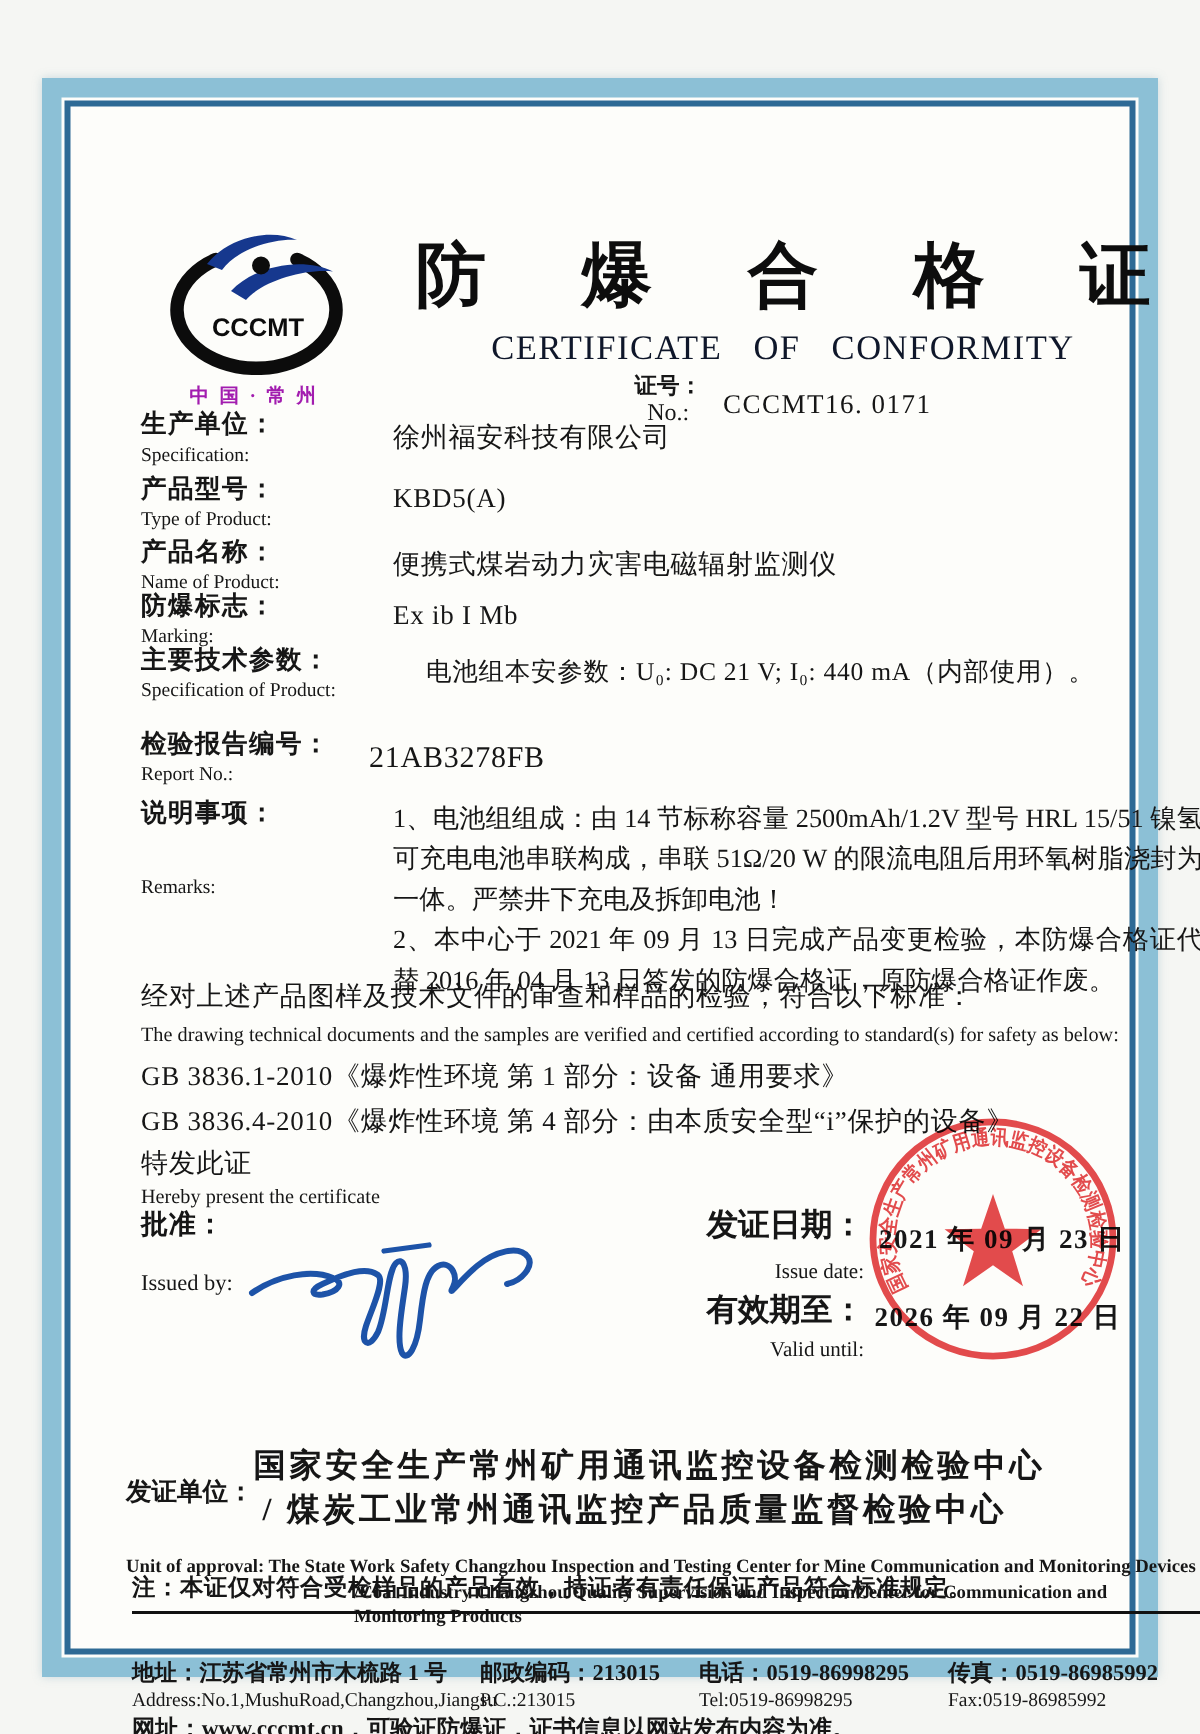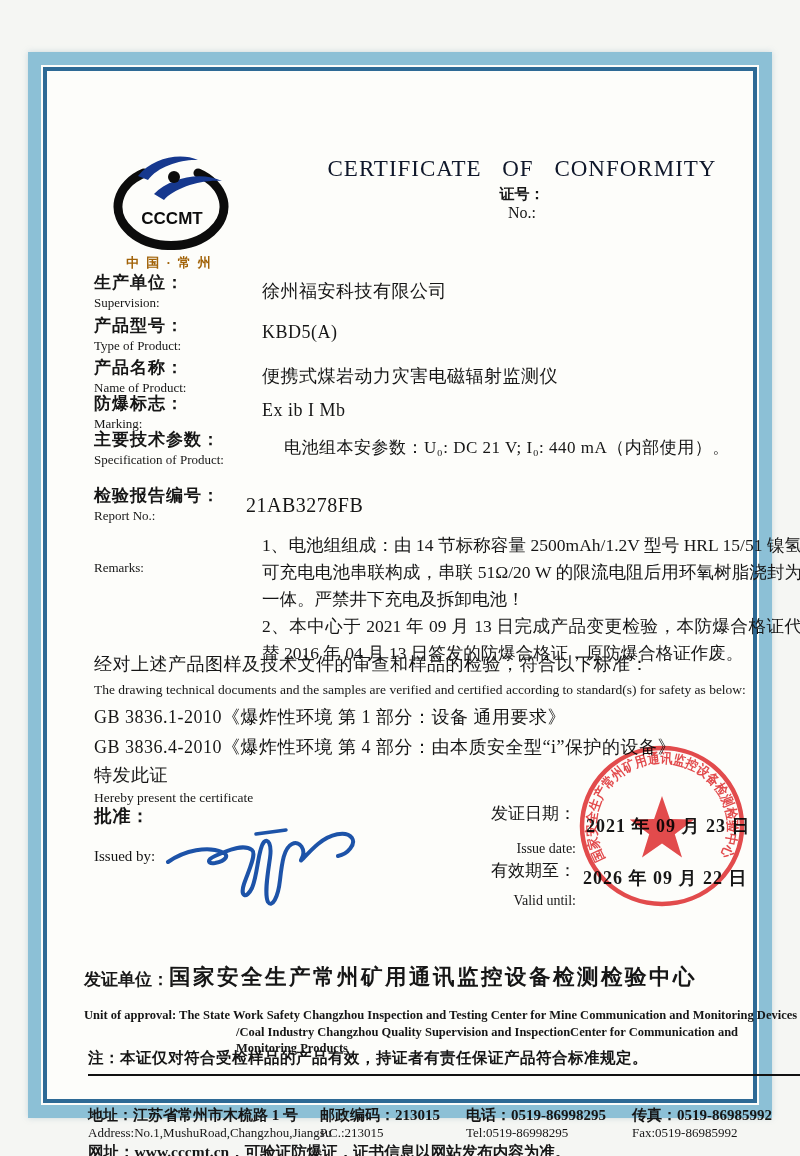--- a/index.html
+++ b/index.html
@@ -19,42 +19,42 @@
   }
   .frame-inner{
     position:absolute; inset:0; border:4px solid #2e6a95; margin:2px;
     background:#fdfdfa;
   }
   .content{
     position:absolute; left:47px; top:71px; width:706px; height:1028px;
   }
   
   .logo-box{ position:absolute; left:8px; top:8px; width:140px; height:118px; text-align:center; }
-  .logo-region{ font-size:13px; font-weight:bold; letter-spacing:7px; margin-top:0px; color:#a16207; }
+  .logo-region{ font-size:13px; font-weight:bold; letter-spacing:7px; margin-top:0px; color:#a21caf; }
   .title-block{ position:absolute; left:150px; top:10px; width:556px; text-align:center; }
   .title-cn{ font-size:47px; font-weight:bold; letter-spacing:26px; white-space:nowrap; text-indent:26px; color:#0d0d0d; }
   .title-en{ font-size:23px; letter-spacing:1px; word-spacing:14px; margin-top:4px; color:#0f172a; }
   .certno-row{ display:flex; justify-content:center; align-items:center; gap:14px; margin-top:3px; }
   .certno-labels{ text-align:center; }
   .certno-cn{ font-size:15px; font-weight:600; }
   .certno-en{ font-size:16px; }
   .certno-value{ font-size:18px; letter-spacing:1px; padding-top:6px; }
   
   .field-row{ position:absolute; left:0; width:706px; }
   .flabel-cn{ font-size:17px; font-weight:700; letter-spacing:1px; }
   .flabel-en{ font-size:13px; margin-top:1px; }
   .fvalue{ position:absolute; left:168px; top:8px; font-size:18px; letter-spacing:.5px; }
   
   .remarks-text{ position:absolute; left:168px; top:2px; width:540px; font-size:17.5px; line-height:27px; text-align:justify; }
   .remarks-text p{ margin:0; }
   
   .std-line-cn{ position:absolute; left:0; font-size:18px; letter-spacing:.5px; }
   .std-line-en{ position:absolute; left:0; font-size:13.5px; }
   
-  .right-label-cn{ position:absolute; width:152px; text-align:right; font-size:17px; font-weight:400; }
+  .right-label-cn{ position:absolute; width:152px; text-align:right; font-size:21px; font-weight:700; }
   .right-label-en{ position:absolute; width:152px; text-align:right; font-size:14px; }
   .date-value{ position:absolute; font-size:18px; font-weight:600; letter-spacing:1px; white-space:nowrap; }
   .stamp{ position:absolute; left:482px; top:600px; width:172px; height:168px; opacity:.92; mix-blend-mode:multiply; }
   .signature{ position:absolute; left:66px; top:672px; width:200px; height:100px; }
   
   .issuer{ position:absolute; left:-10px; top:820px; width:716px; }
   .issuer-row{ display:flex; align-items:center; }
   .issuer-label{ font-size:17px; font-weight:700; white-space:nowrap; padding-top:6px; }
   .issuer-lines{ font-weight:700; }
   .issuer-line1{ font-size:21.5px; letter-spacing:2.5px; white-space:nowrap; }
@@ -86,32 +86,34 @@
           <path d="M 96,23 A 53,39 0 1 1 42,23" fill="none" stroke="#0c0c0c" stroke-width="9" stroke-linecap="round"></path>
           <path d="M 36,26 C 50,8 78,2 96,10 C 80,9 56,16 46,30 Z" fill="#16388e"></path>
           <path d="M 52,44 C 68,27 100,21 120,31 C 100,29 72,38 62,50 Z" fill="#16388e"></path>
           <circle cx="72" cy="27" r="6" fill="#0c0c0c"></circle>
           <text x="70" y="74" text-anchor="middle" font-size="17" font-weight="bold" font-family="Liberation Sans, sans-serif" fill="#0c0c0c">CCCMT</text>
         </svg>
         <div class="logo-region">中国·常州</div>
       </div>
 
       <div class="title-block">
+        <div class="title-cn">防 爆 合 格 证</div>
         <div class="title-en">CERTIFICATE OF CONFORMITY</div>
         <div class="certno-row">
           <div class="certno-labels">
             <div class="certno-cn">证号：</div>
             <div class="certno-en">No.:</div>
           </div>
+          <div class="certno-value">CCCMT16. 0171</div>
         </div>
       </div>
 
       <div class="field-row" style="top:129px">
         <div class="flabel-cn">生产单位：</div>
-        <div class="flabel-en">Supervision:</div>
+        <div class="flabel-en">Specification:</div>
         <div class="fvalue">徐州福安科技有限公司</div>
       </div>
       <div class="field-row" style="top:172px">
         <div class="flabel-cn">产品型号：</div>
         <div class="flabel-en">Type of Product:</div>
         <div class="fvalue">KBD5(A)</div>
       </div>
       <div class="field-row" style="top:250px">
         <div class="flabel-cn">防爆标志：</div>
         <div class="flabel-en">Marking:</div>
@@ -128,20 +130,21 @@
         <div class="fvalue" style="left:190px; font-size:17px;">电池组本安参数：U₀: DC 21 V; I₀: 440 mA（内部使用）。</div>
       </div>
 
       <div class="field-row" style="top:342px">
         <div class="flabel-cn">检验报告编号：</div>
         <div class="flabel-en">Report No.:</div>
         <div class="fvalue" style="left:152px; font-size:20px; top:10px;">21AB3278FB</div>
       </div>
 
       <div class="field-row" style="top:388px">
+        <div class="flabel-cn">说明事项：</div>
         <div class="flabel-en" style="margin-top:30px">Remarks:</div>
         <div class="remarks-text">
           <p>1、电池组组成：由 14 节标称容量 2500mAh/1.2V 型号 HRL 15/51 镍氢可充电电池串联构成，串联 51Ω/20 W 的限流电阻后用环氧树脂浇封为一体。严禁井下充电及拆卸电池！</p>
           <p>2、本中心于 2021 年 09 月 13 日完成产品变更检验，本防爆合格证代替 2016 年 04 月 13 日签发的防爆合格证，原防爆合格证作废。</p>
         </div>
       </div>
 
       <div class="std-line-cn" style="top:510px">经对上述产品图样及技术文件的审查和样品的检验，符合以下标准：</div>
       <div class="std-line-en" style="top:540px">The drawing technical documents and the samples are verified and certified according to standard(s) for safety as below:</div>
       <div class="std-line-cn" style="top:563px">GB 3836.1-2010《爆炸性环境 第 1 部分：设备 通用要求》</div>
@@ -174,20 +177,21 @@
           <textPath href="#stamparc" startOffset="0" textLength="268" lengthAdjust="spacingAndGlyphs">国家安全生产常州矿用通讯监控设备检测检验中心</textPath>
         </text>
         <polygon points="86,54 93.9,77.1 118.3,77.5 98.8,92.2 106,115.5 86,101.5 66,115.5 73.2,92.2 53.7,77.5 78.1,77.1" fill="#e23b3e"></polygon>
       </svg>
 
       <div class="issuer">
         <div class="issuer-row">
           <div class="issuer-label">发证单位：</div>
           <div class="issuer-lines">
             <div class="issuer-line1">国家安全生产常州矿用通讯监控设备检测检验中心</div>
+            <div class="issuer-line2">/ 煤炭工业常州通讯监控产品质量监督检验中心</div>
           </div>
         </div>
         <div class="issuer-en">
           <div>Unit of approval: The State Work Safety Changzhou Inspection and Testing Center for Mine Communication and Monitoring Devices</div>
           <div class="en2">/Coal Industry Changzhou Quality Supervision and InspectionCenter for Communication and Monitoring Products</div>
         </div>
       </div>
 
       <div class="note-cn">注：本证仅对符合受检样品的产品有效，持证者有责任保证产品符合标准规定。</div>
 

